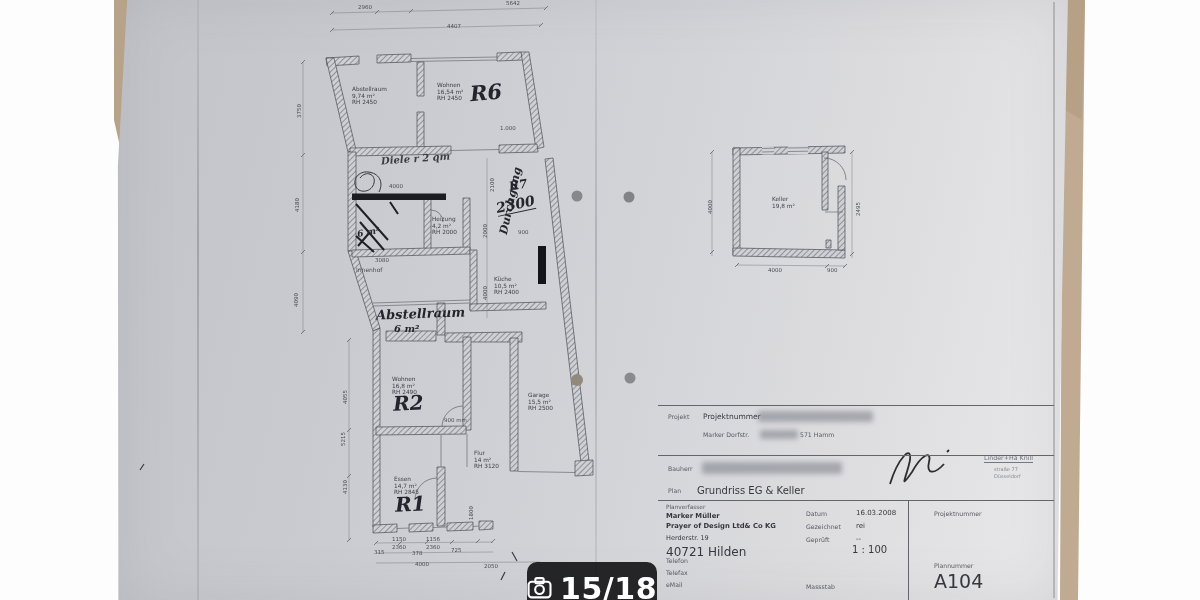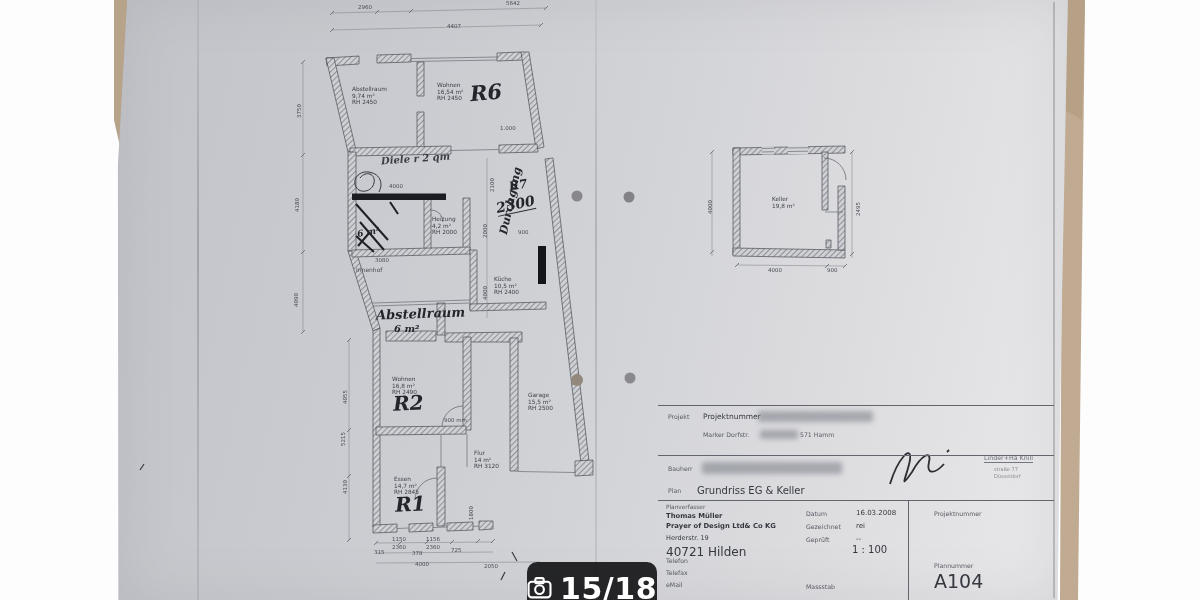--- a/index.html
+++ b/index.html
@@ -301,21 +301,21 @@
       <div class="blurbar" style="left:760px;top:430px;width:38px;height:9px"></div>
       <span class="tb-lab" style="left:800px;top:431px">571 Hamm</span>
 
       <span class="tb-lab" style="left:668px;top:465px">Bauherr</span>
       <div class="blurbar" style="left:702px;top:462px;width:140px;height:12px"></div>
 
       <span class="tb-lab" style="left:668px;top:487px">Plan</span>
       <span class="tb-val" style="left:697px;top:485px;font-size:10px">Grundriss EG &amp; Keller</span>
 
       <span class="tb-lab" style="left:666px;top:504px;font-size:5.8px">Planverfasser</span>
-      <span class="tb-val tb-bold" style="left:666px;top:512px;font-size:6.8px">Thomas Müller</span>
+      <span class="tb-val tb-bold" style="left:666px;top:512px;font-size:6.8px">Marker Müller</span>
       <span class="tb-val tb-bold" style="left:666px;top:522px;font-size:6.8px">Prayer of Design Ltd&amp; Co KG</span>
       <span class="tb-val" style="left:666px;top:534px;font-size:6.5px">Herderstr. 19</span>
       <span class="tb-val" style="left:666px;top:545px;font-size:12px">40721 Hilden</span>
       <span class="tb-lab" style="left:666px;top:557px">Telefon</span>
       <span class="tb-lab" style="left:666px;top:569px">Telefax</span>
       <span class="tb-lab" style="left:666px;top:581px">eMail</span>
 
       <span class="tb-lab" style="left:806px;top:510px">Datum</span>
       <span class="tb-val" style="left:856px;top:509px">16.03.2008</span>
       <span class="tb-lab" style="left:806px;top:523px">Gezeichnet</span>

